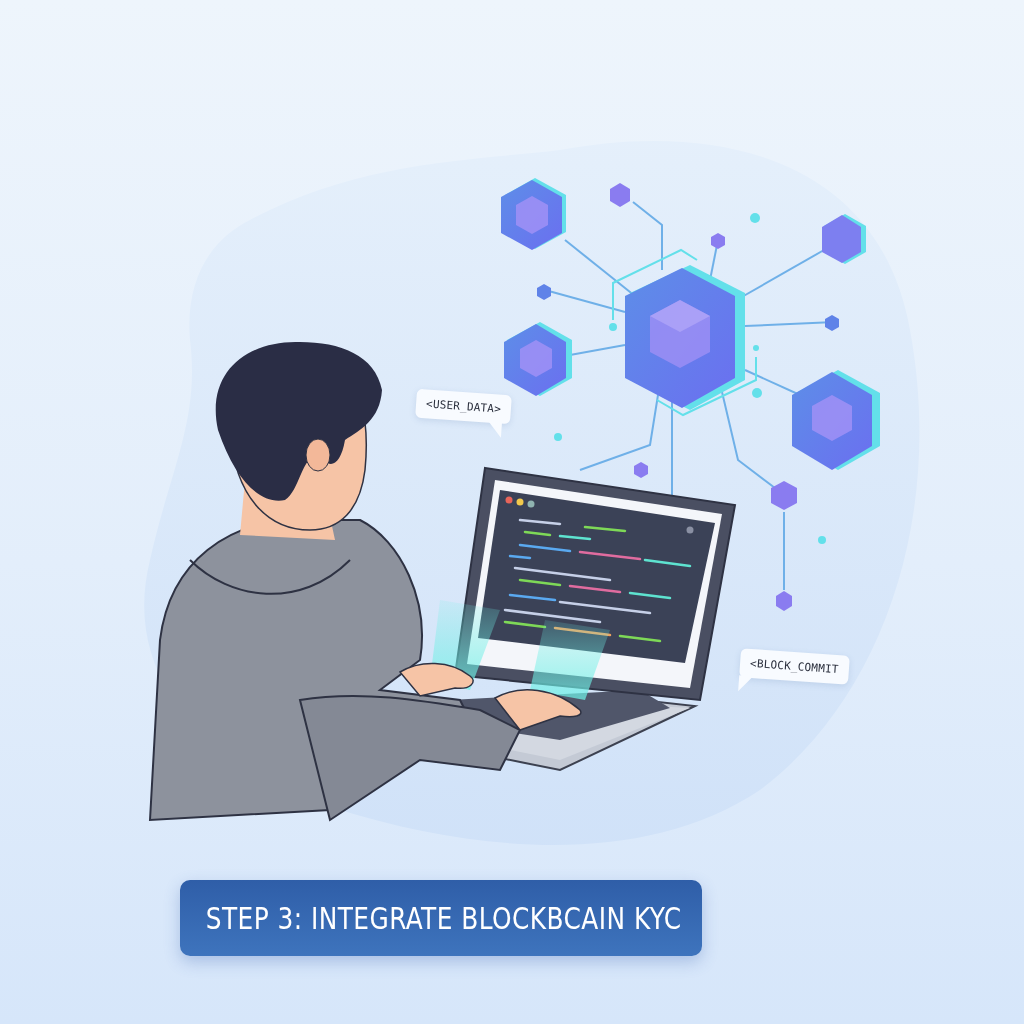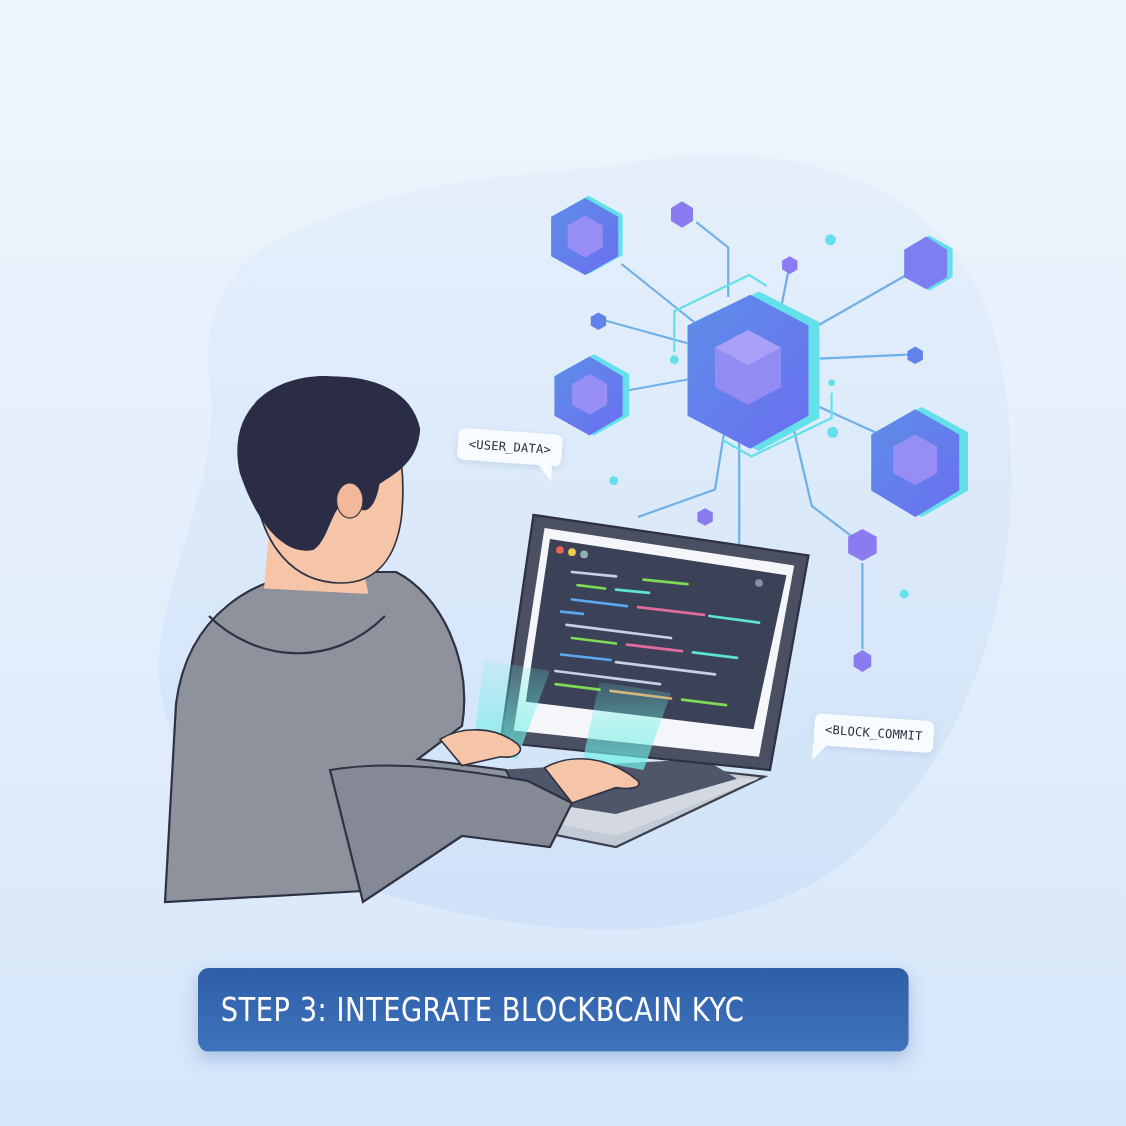--- a/index.html
+++ b/index.html
@@ -9,24 +9,24 @@
   .scene{position:absolute;left:0;top:0;width:1024px;height:1024px;}
   .bubble{position:absolute;background:#f8fbff;border-radius:6px;
     box-shadow:0 2px 6px rgba(90,120,170,.18);
     font-family:"DejaVu Sans Mono","Liberation Mono",monospace;
     font-size:11px;color:#2a2f3d;padding:8px 10px;letter-spacing:.2px;}
   .bubble::after{content:"";position:absolute;width:0;height:0;}
   .bubble-user{left:416px;top:392px;transform:rotate(4deg);}
   .bubble-user::after{right:8px;bottom:-14px;border-left:14px solid transparent;border-top:16px solid #f8fbff;}
   .bubble-block{left:740px;top:652px;transform:rotate(4deg);}
   .bubble-block::after{left:0px;bottom:-14px;border-right:14px solid transparent;border-top:16px solid #f8fbff;}
-  .step-banner{position:absolute;left:180px;top:880px;width:646px;height:76px;
+  .step-banner{position:absolute;left:180px;top:880px;width:522px;height:76px;
     border-radius:10px;background:linear-gradient(180deg,#2f5ea8 0%,#3e74bd 100%);
     box-shadow:0 6px 16px rgba(60,100,180,.30);
-    display:flex;align-items:center;justify-content:flex-start;}
+    display:flex;align-items:center;justify-content:flex-end;}
   .step-banner span{color:#ffffff;font-family:"DejaVu Sans",sans-serif;font-size:30px;
     letter-spacing:.5px;font-stretch:condensed;transform:scaleX(.92);display:inline-block;}
 </style>
 </head>
 <body>
 
 <svg class="scene" viewBox="0 0 1024 1024" xmlns="http://www.w3.org/2000/svg">
   <defs>
     <linearGradient id="blobG" x1="0" y1="0" x2="0" y2="1">
       <stop offset="0" stop-color="#e4effb"></stop>

